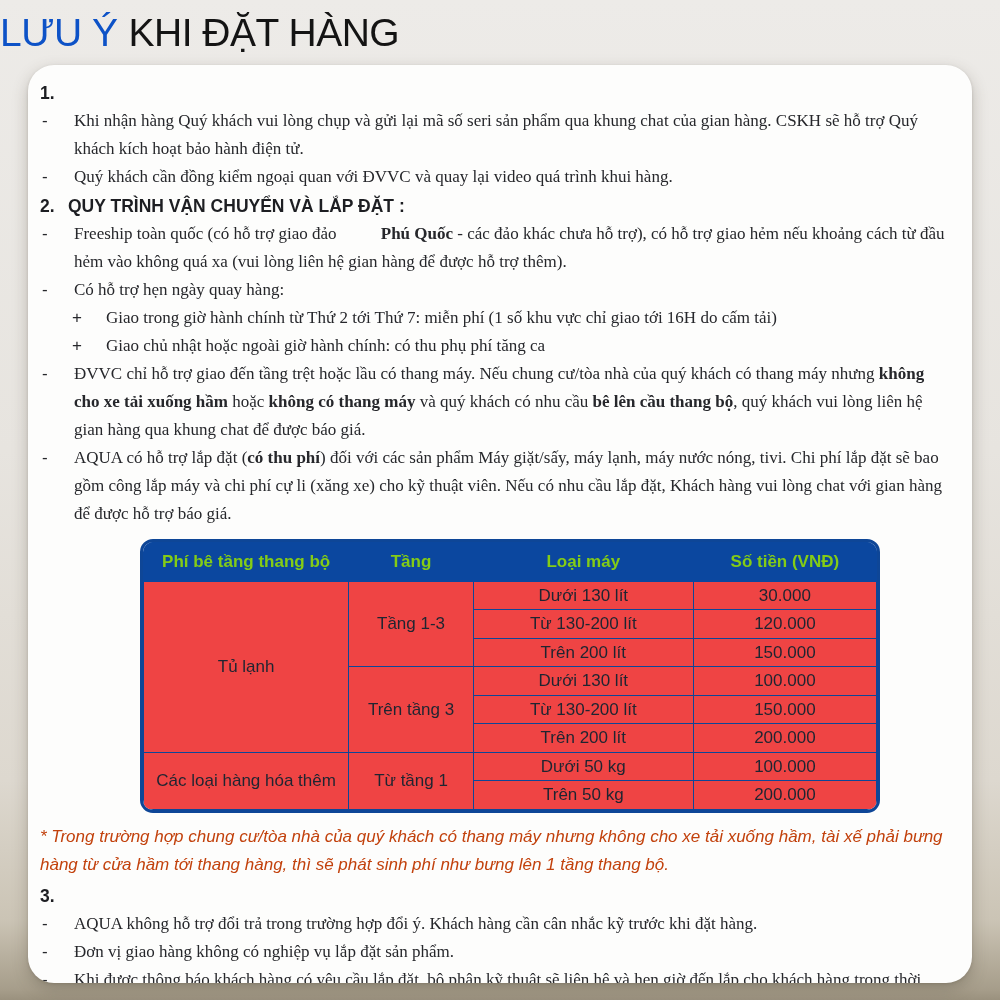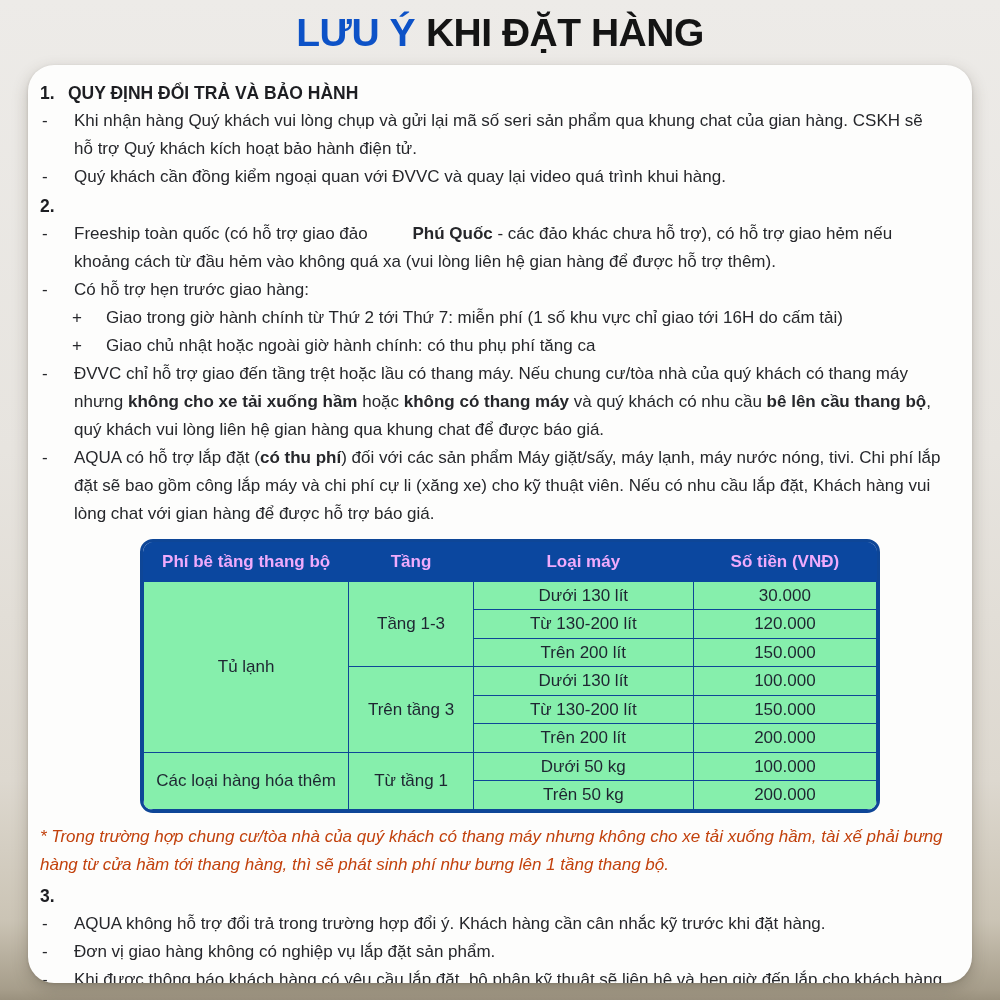--- a/index.html
+++ b/index.html
@@ -3,89 +3,89 @@
 <meta charset="utf-8">
 <style>
   html,body{margin:0;padding:0;}
   body{
     width:1000px;height:1000px;overflow:hidden;
     background:linear-gradient(180deg,#edebe8 0%,#e7e4df 45%,#ddd8cf 78%,#cbc4b5 92%,#a69d8a 99%,#9a917e 100%);
     font-family:"Liberation Sans","DejaVu Sans",sans-serif;
     color:#26272b;
   }
   .page-title{
-    margin:0;padding-top:9px;text-align:center;
-    font-size:39px;font-weight:700;letter-spacing:-.5px;color:#141414;
+    margin:0;padding-top:9px;
+    font-size:39px;font-weight:400;letter-spacing:-.5px;color:#141414;
     line-height:1.25;
   }
   .t-blue{color:#0d52c7;}
   .t-rest{margin-left:11px;}
   .card{
     box-sizing:border-box;
     width:944px;height:918px;margin:7px auto 0;
     background:#fdfdfc;border-radius:26px;
     box-shadow:0 6px 16px rgba(70,62,48,.28), 0 1px 3px rgba(70,62,48,.18);
     padding:13px 26px 16px 12px;
     overflow:hidden;
   }
   .h-row{display:flex;font-size:17.5px;font-weight:bold;color:#1d1e22;line-height:28px;margin-top:1px;}
   .h-row .num{flex:none;width:28px;}
   .li{display:flex;font-size:17px;line-height:28px;}
   .li .marker{flex:none;width:32px;padding-left:2px;}
-  .li .li-text{flex:1;}
+  .li .li-text{flex:1;font-family:Liberation Serif, serif;}
   .li.sub{margin-left:30px;}
   .li.sub .marker{width:34px;}
   .table-wrap{
     width:734px;margin:11px 0 10px 100px;
     border:3px solid #0e4697;border-radius:13px;overflow:hidden;
     background:#fff;
   }
   table.fee{border-collapse:collapse;width:100%;font-size:17px;table-layout:fixed;}
   table.fee col.c1{width:28%;} table.fee col.c2{width:17%;}
   table.fee col.c3{width:30%;} table.fee col.c4{width:25%;}
   table.fee th{
-    background:#0b479f;color:#f0abfc;font-weight:bold;
+    background:#0b479f;color:#84cc16;font-weight:bold;
     height:36px;text-align:center;border:1px solid #0b479f;
   }
   table.fee td{
     border:1.5px solid #0e4697;text-align:center;height:27.5px;
-    color:#1e2531;background:#86efac;padding:0 4px;
+    color:#1e2531;background:#ef4444;padding:0 4px;
   }
   .footnote{font-size:17px;line-height:28px;font-style:italic;color:#c2410c;margin:2px 0 3px;}
 </style>
 </head>
 <body>
 
 <h1 class="page-title"><span class="t-blue">LƯU Ý</span><span class="t-rest">KHI ĐẶT HÀNG</span></h1>
 
 <div class="card">
 
   <div class="h-row">
     <span class="num">1.</span>
-    <span class="h-text">QUY ĐỊNH ĐỔI TRẢ VÀ BẢO HÀNH</span>
   </div>
   <div class="li">
     <span class="marker">-</span>
     <span class="li-text"><span>Khi nhận hàng Quý khách vui lòng chụp và gửi lại mã số seri sản phẩm qua khung chat của gian hàng. CSKH sẽ hỗ trợ Quý khách kích hoạt bảo hành điện tử.</span></span>
   </div>
   <div class="li">
     <span class="marker">-</span>
     <span class="li-text"><span>Quý khách cần đồng kiểm ngoại quan với ĐVVC và quay lại video quá trình khui hàng.</span></span>
   </div>
 
   <div class="h-row">
     <span class="num">2.</span>
+    <span class="h-text">QUY TRÌNH VẬN CHUYỂN VÀ LẮP ĐẶT :</span>
   </div>
   <div class="li">
     <span class="marker">-</span>
     <span class="li-text"><span>Freeship toàn quốc (có hỗ trợ giao đảo </span><span style="font-weight: bold; margin-left: 40px;">Phú Quốc</span><span> - các đảo khác chưa hỗ trợ), có hỗ trợ giao hẻm nếu khoảng cách từ đầu hẻm vào không quá xa (vui lòng liên hệ gian hàng để được hỗ trợ thêm).</span></span>
   </div>
   <div class="li">
     <span class="marker">-</span>
-    <span class="li-text"><span>Có hỗ trợ hẹn trước giao hàng:</span></span>
+    <span class="li-text"><span>Có hỗ trợ hẹn ngày quay hàng:</span></span>
   </div>
   <div class="li sub">
     <span class="marker">+</span>
     <span class="li-text"><span>Giao trong giờ hành chính từ Thứ 2 tới Thứ 7: miễn phí (1 số khu vực chỉ giao tới 16H do cấm tải)</span></span>
   </div>
   <div class="li sub">
     <span class="marker">+</span>
     <span class="li-text"><span>Giao chủ nhật hoặc ngoài giờ hành chính: có thu phụ phí tăng ca</span></span>
   </div>
   <div class="li">

